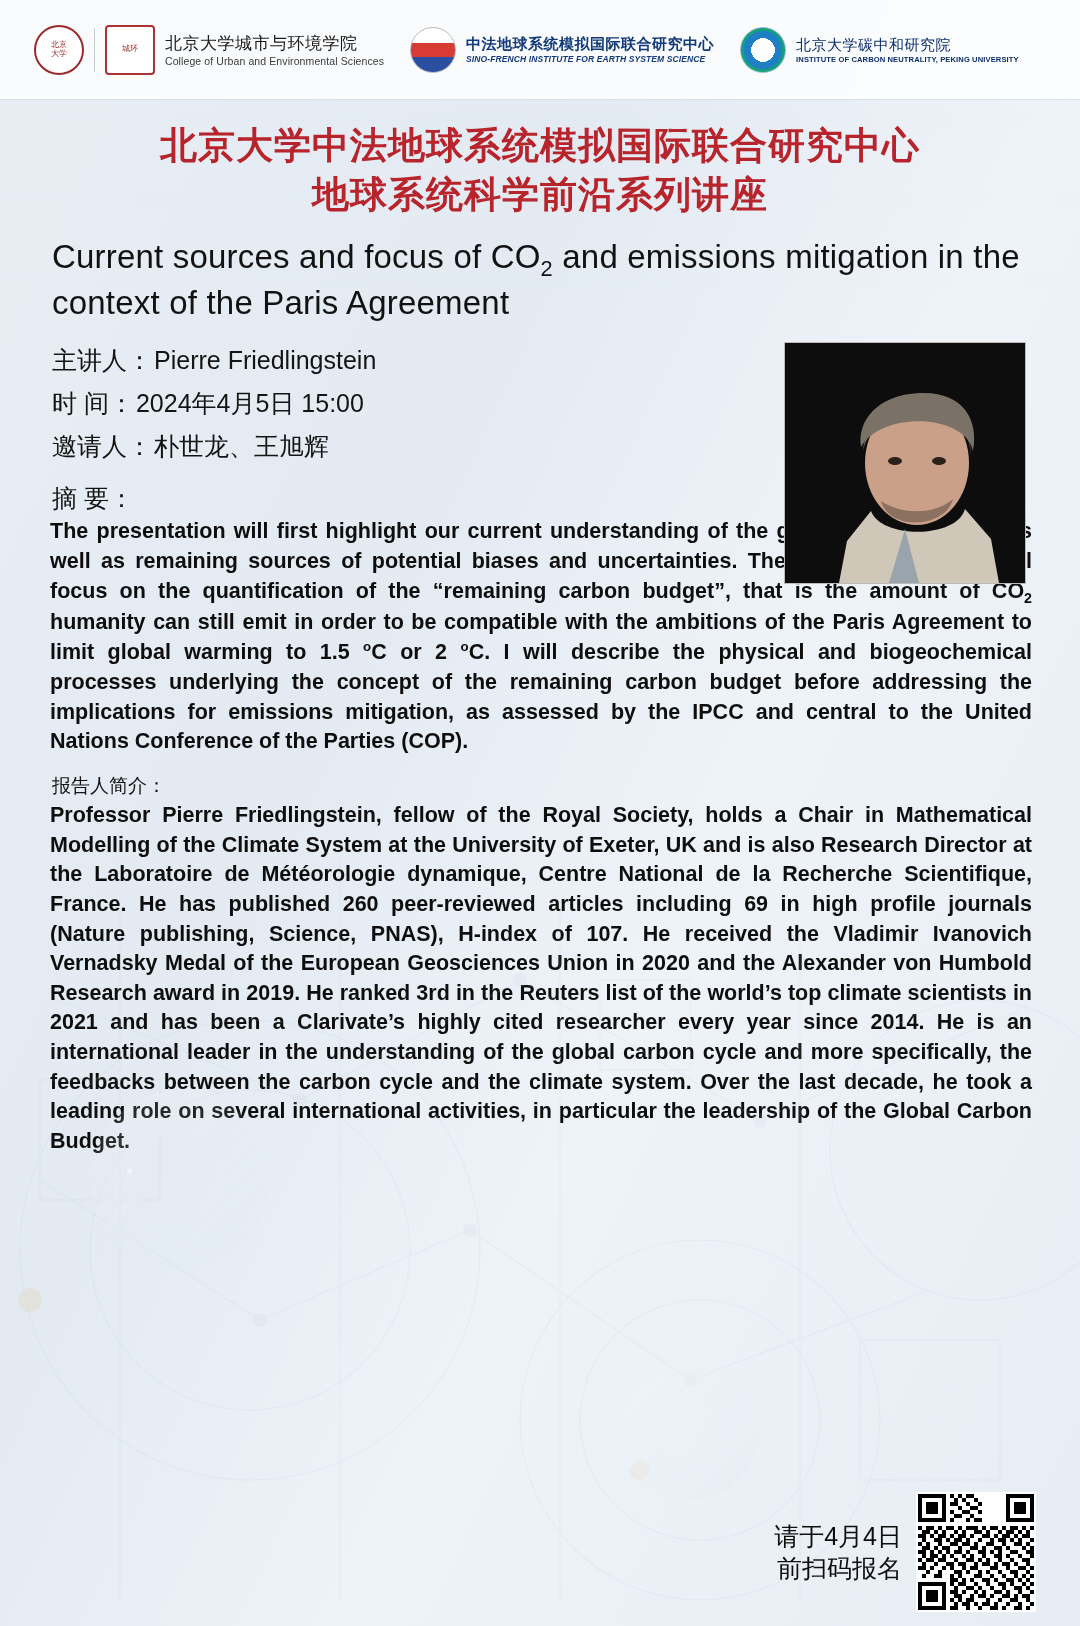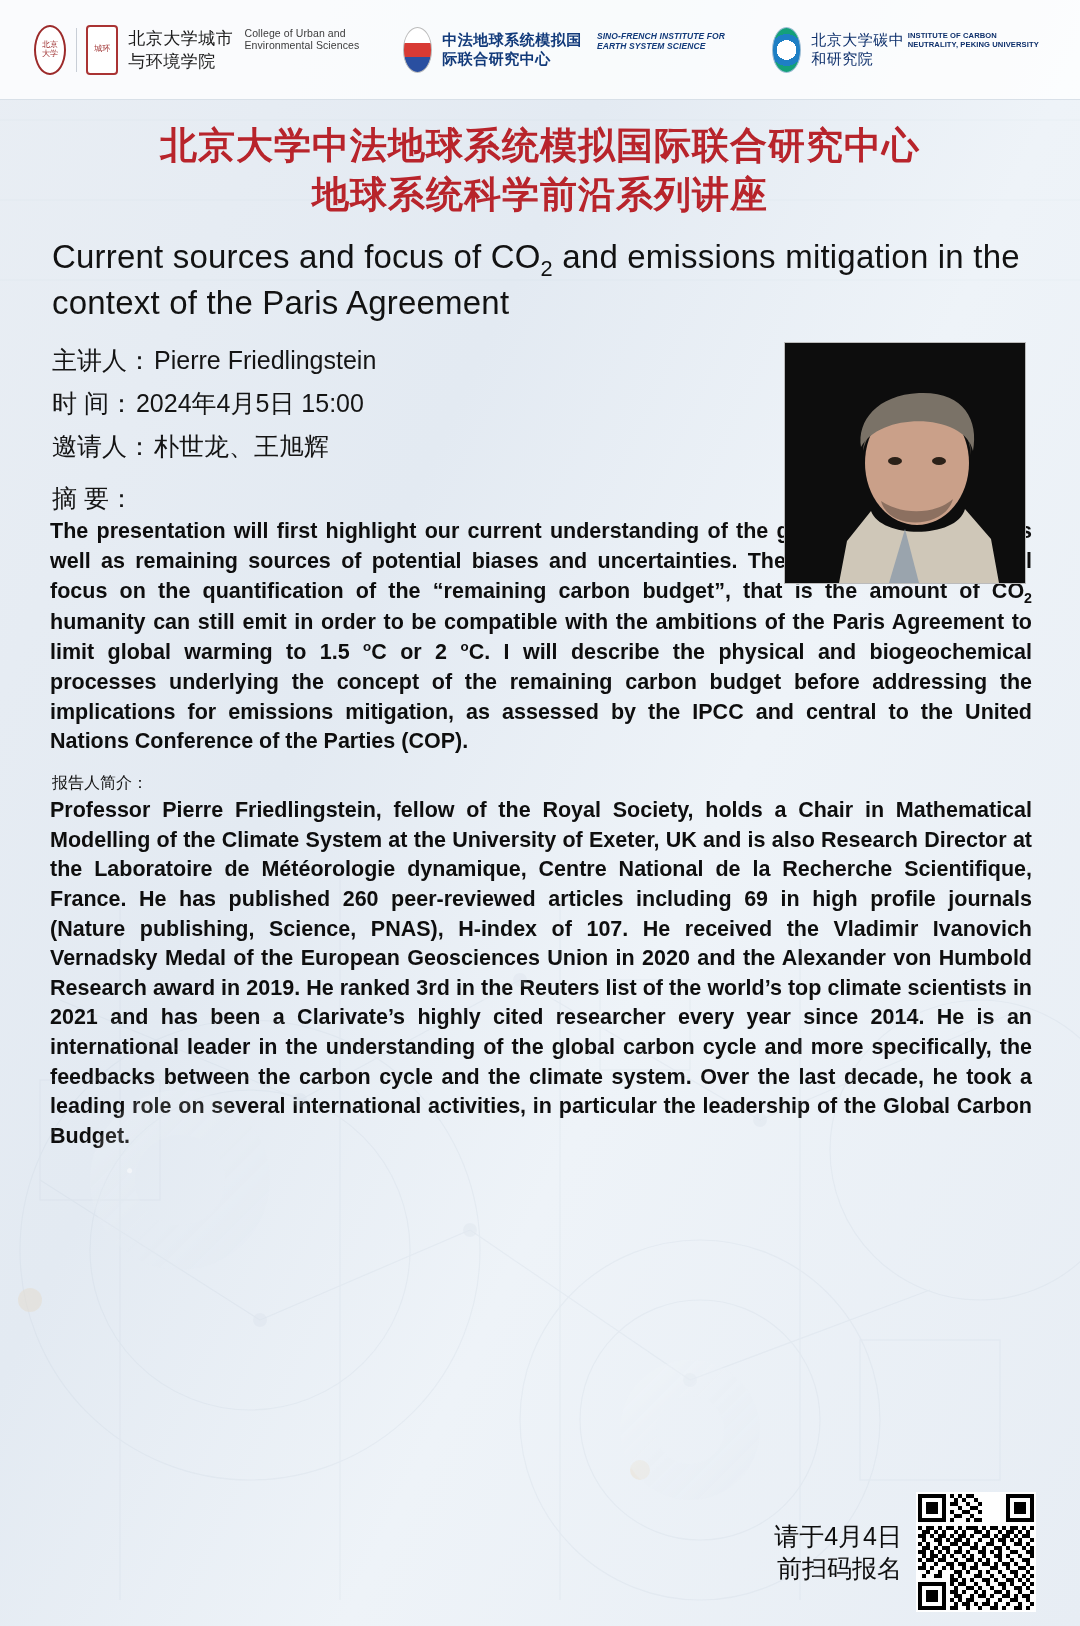--- a/index.html
+++ b/index.html
@@ -36,21 +36,21 @@
   .seal{
     width:46px;height:46px;border-radius:50%;
     border:2px solid #9c2a2a;
     display:flex;align-items:center;justify-content:center;
     font-size:8px;color:#9c2a2a;line-height:1.05;text-align:center;
     background:#fff;
     font-family:"Liberation Serif", serif;
   }
   .seal.sq{border-radius:4px;border-color:#a33;}
   .divider-v{width:1px;height:44px;background:#c8ced6;}
-  .logo-text{display:flex;flex-direction:row;justify-content:center;}
+  .logo-text{display:flex;flex-direction:column;justify-content:center;}
   .logo-cn{font-size:17px;color:#1b1b1b;font-family:"Liberation Sans", sans-serif;letter-spacing:0.5px;}
   .logo-en{font-size:10.5px;color:#3b3b3b;letter-spacing:0.1px;}
   .logo2 .logo-cn{color:#123a7a;font-weight:bold;font-size:15px;}
   .logo2 .logo-en{color:#123a7a;font-size:8.5px;font-weight:bold;font-style:italic;}
   .logo3 .logo-cn{color:#0d2f6b;font-weight:normal;font-size:15px;}
   .logo3 .logo-en{color:#0d2f6b;font-size:7.6px;font-weight:bold;}
   .globe{
     width:44px;height:44px;border-radius:50%;
     background:
       linear-gradient(#fff 0 33%, #d83a34 33% 66%, #2a4fa0 66% 100%);
@@ -113,21 +113,21 @@
   .body-text{
     margin:2px 48px 0 50px;
     font-size:21.5px;
     font-weight:bold;
     color:#0e0e0e;
     line-height:1.38;
     text-align:justify;
   }
   .bio-label{
     margin:16px 8px 2px 52px;
-    font-size:16px;color:#141414;
+    font-size:19px;color:#141414;
   }
 
   
   .footer{
     position:absolute;
     right:44px;bottom:14px;
     display:flex;align-items:center;gap:14px;
   }
   .footer-text{
     font-size:25px;color:#0e0e0e;line-height:1.3;text-align:right;

